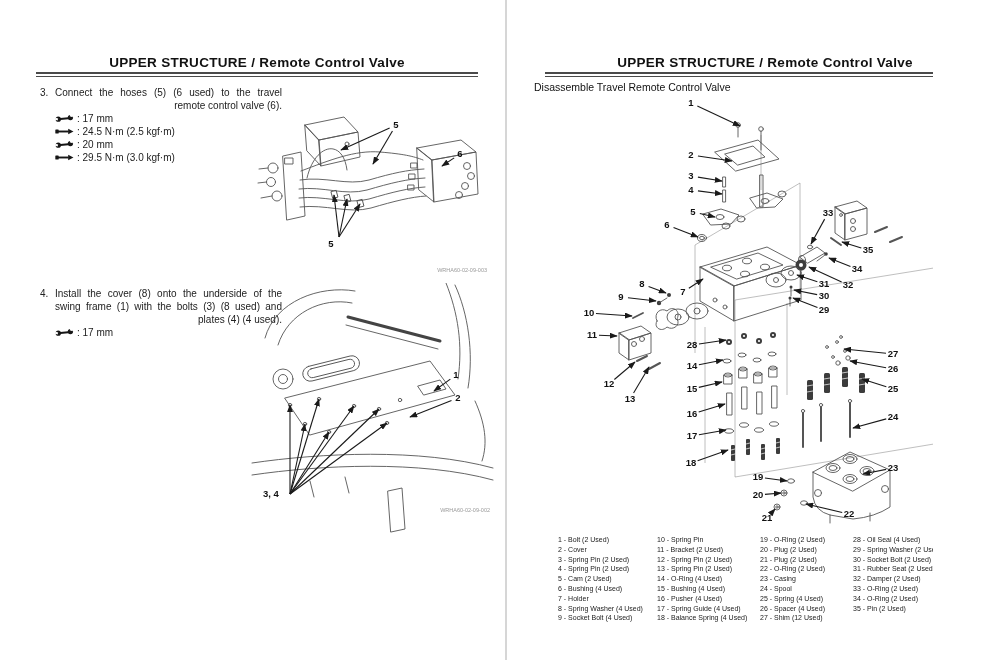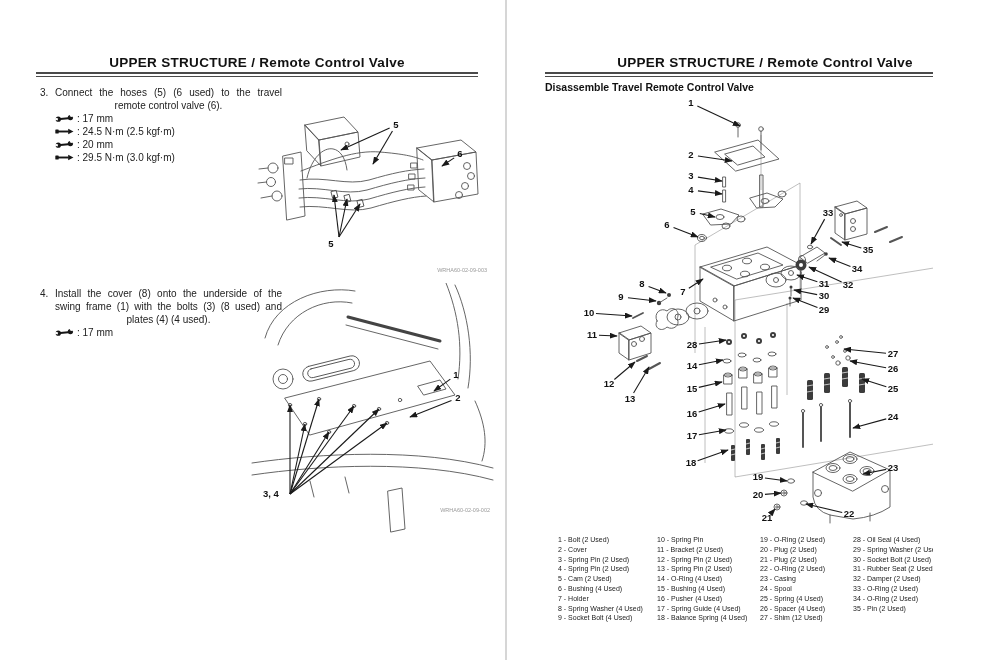--- a/index.html
+++ b/index.html
@@ -6,29 +6,29 @@
   #screen{position:relative;width:933px;height:660px;background:#ffffff;overflow:hidden;
           font-family:"Liberation Sans",sans-serif;color:#1c1c1c;}
   .divider{position:absolute;left:505px;top:0;width:2px;height:660px;background:#d6d6d6;}
   .page-title{position:absolute;top:55px;font-size:13.5px;font-weight:bold;text-align:center;
               letter-spacing:.3px;color:#111;}
   .title-left{left:36px;width:442px;}
   .title-right{left:545px;width:440px;}
   .rule{position:absolute;height:2px;border-top:2.5px solid #4a4a4a;border-bottom:1px solid #4a4a4a;}
   .rule-left{left:36px;top:72px;width:442px;}
   .rule-right{left:545px;top:72px;width:440px;}
-  .section-title{position:absolute;left:545px;top:81px;font-size:10.5px;font-weight:bold;color:#111;text-align:center;}
+  .section-title{position:absolute;left:534px;top:81px;font-size:10.5px;font-weight:normal;color:#111;text-align:center;}
   .step{position:absolute;width:242px;font-size:10px;line-height:13px;color:#222;}
   .step3{left:40px;top:86px;}
   .step4{left:40px;top:287px;}
   .step-row{display:flex;}
   .step-num{width:15px;flex:none;}
   .step-lines{flex:1;}
   .jline{text-align:justify;text-align-last:justify;}
-  .lline{text-align:center;}
+  .lline{text-align:right;}
   .spec-row{display:flex;align-items:center;height:13px;margin-left:15px;}
   .spec-icon{width:19px;height:9px;flex:none;margin-right:3px;}
   .spec-text{font-size:10px;white-space:nowrap;}
   svg.fig{position:absolute;}
   .leader{stroke:#1a1a1a;stroke-width:1.1;}
   .fig-label{font:bold 9.5px "Liberation Sans",sans-serif;fill:#111;}
   .fig-code{font:5.5px "Liberation Sans",sans-serif;fill:#9a9a9a;}
   .art{stroke:#555;fill:none;stroke-width:.9;stroke-linejoin:round;stroke-linecap:round;}
   .artd{fill:#3c3c3c;stroke:none;}
   .thin{stroke:#8a8a8a;stroke-width:.55;fill:none;}

